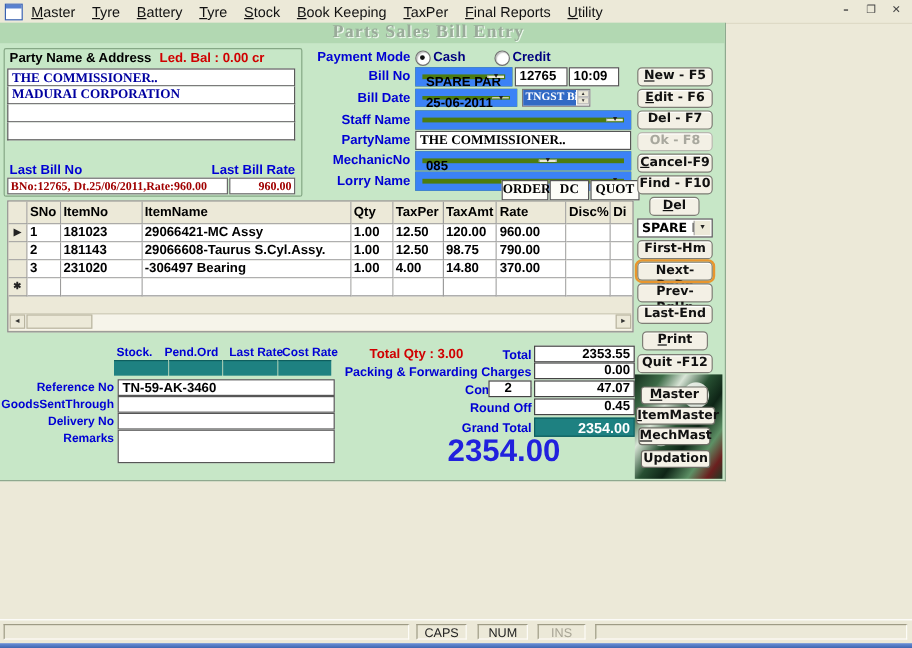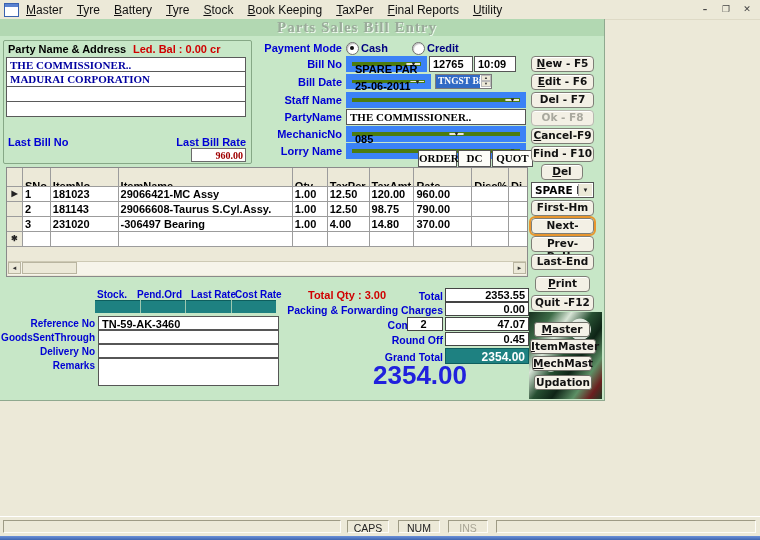--- a/index.html
+++ b/index.html
@@ -38,21 +38,21 @@
   .tngst{position:absolute;left:435px;top:55px;width:57px;height:15px;background:#fff;border:1px solid #7a7a7a;box-sizing:border-box;}
   .tngst .sel{position:absolute;left:0;top:0;bottom:0;right:11px;background:#316ac5;color:#fff;font:bold 9.5px "Liberation Serif",serif;padding:1px 0 0 2px;white-space:nowrap;overflow:hidden;}
   .spin{position:absolute;right:0;top:0;width:10px;height:13px;}
   .spin div{height:6px;background:#ece9d8;border:1px solid #bbb;box-sizing:border-box;font-size:4px;line-height:4px;text-align:center;color:#333;}
   .docbtn{position:absolute;top:131px;height:17px;background:#fdfdf8;border:1px solid #555;font:bold 11px "Liberation Serif",serif;color:#000;text-align:center;line-height:15px;box-sizing:border-box;}
   
   .grid{position:absolute;left:6px;top:148px;width:522px;height:110px;background:#ece9d8;border:1px solid #8a8a8a;box-sizing:border-box;overflow:hidden;}
   .grow{display:flex;height:15px;}
   .ghead{height:19px;}
   .gcell{box-sizing:border-box;border-right:1px solid #9c9c9c;border-bottom:1px solid #9c9c9c;padding:1px 3px 0 2px;font:bold 11px "Liberation Sans",sans-serif;overflow:hidden;white-space:nowrap;background:#fff;}
-  .ghead .gcell{background:#ece9d8;padding-top:12px;}
+  .ghead .gcell{background:#ece9d8;padding-top:3px;}
   .gmark{background:#ece9d8;text-align:center;font-size:8px;color:#222;padding:2px 0 0 0;}
   .num{text-align:left;}
   .c0{width:16px;} .c1{width:28px;} .c2{width:68px;} .c3{width:175px;} .c4{width:35px;}
   .c5{width:42px;} .c6{width:45px;} .c7{width:58px;} .c8{width:37px;} .c9{width:18px;border-right:none;}
   .hscroll{position:absolute;left:1px;right:1px;bottom:1px;height:13px;background:#f6f4ea;border-top:1px solid #cdc9b4;}
   .sbtn{position:absolute;top:0;width:13px;height:12px;background:#ece9d8;border:1px solid #b9b5a0;box-sizing:border-box;text-align:center;font-size:6px;line-height:10px;color:#333;}
   .sthumb{position:absolute;left:14px;top:0;width:55px;height:12px;background:#ece9d8;border:1px solid #b9b5a0;box-sizing:border-box;}
   
   .slbl{position:absolute;font:bold 10px "Liberation Sans",sans-serif;color:#0000d4;}
   .tealrow{position:absolute;left:95px;top:281px;width:181px;height:13px;display:flex;gap:1px;background:#9ec7b0;}
@@ -115,20 +115,21 @@
     <div class="phdr">Party Name &amp; Address</div>
     <div class="pled">Led. Bal : 0.00 cr</div>
     <div class="addr">
       <div class="line">THE COMMISSIONER..</div>
       <div class="line">MADURAI CORPORATION</div>
       <div class="line"></div>
       <div class="line"></div>
     </div>
     <div class="abs lastlbl" style="left:8px;top:117px;">Last Bill No</div>
     <div class="abs lastlbl" style="left:150px;top:117px;width:96px;text-align:right;">Last Bill Rate</div>
+    <div class="bnobox" style="left:6px;top:129px;width:184px;">BNo:12765, Dt.25/06/2011,Rate:960.00</div>
     <div class="bnobox" style="left:191px;top:129px;width:55px;text-align:right;">960.00</div>
 
     <div class="flabel" style="top:23px;">Payment Mode</div>
     <span class="radio checked" style="left:346px;top:23px;"></span>
     <span class="rlabel" style="left:361px;top:23px;">Cash</span>
     <span class="radio" style="left:412px;top:23px;"></span>
     <span class="rlabel" style="left:427px;top:23px;">Credit</span>
 
     <div class="flabel" style="top:39px;">Bill No</div>
     <div class="combo" style="left:346px;top:37px;width:81px;height:16px;">

